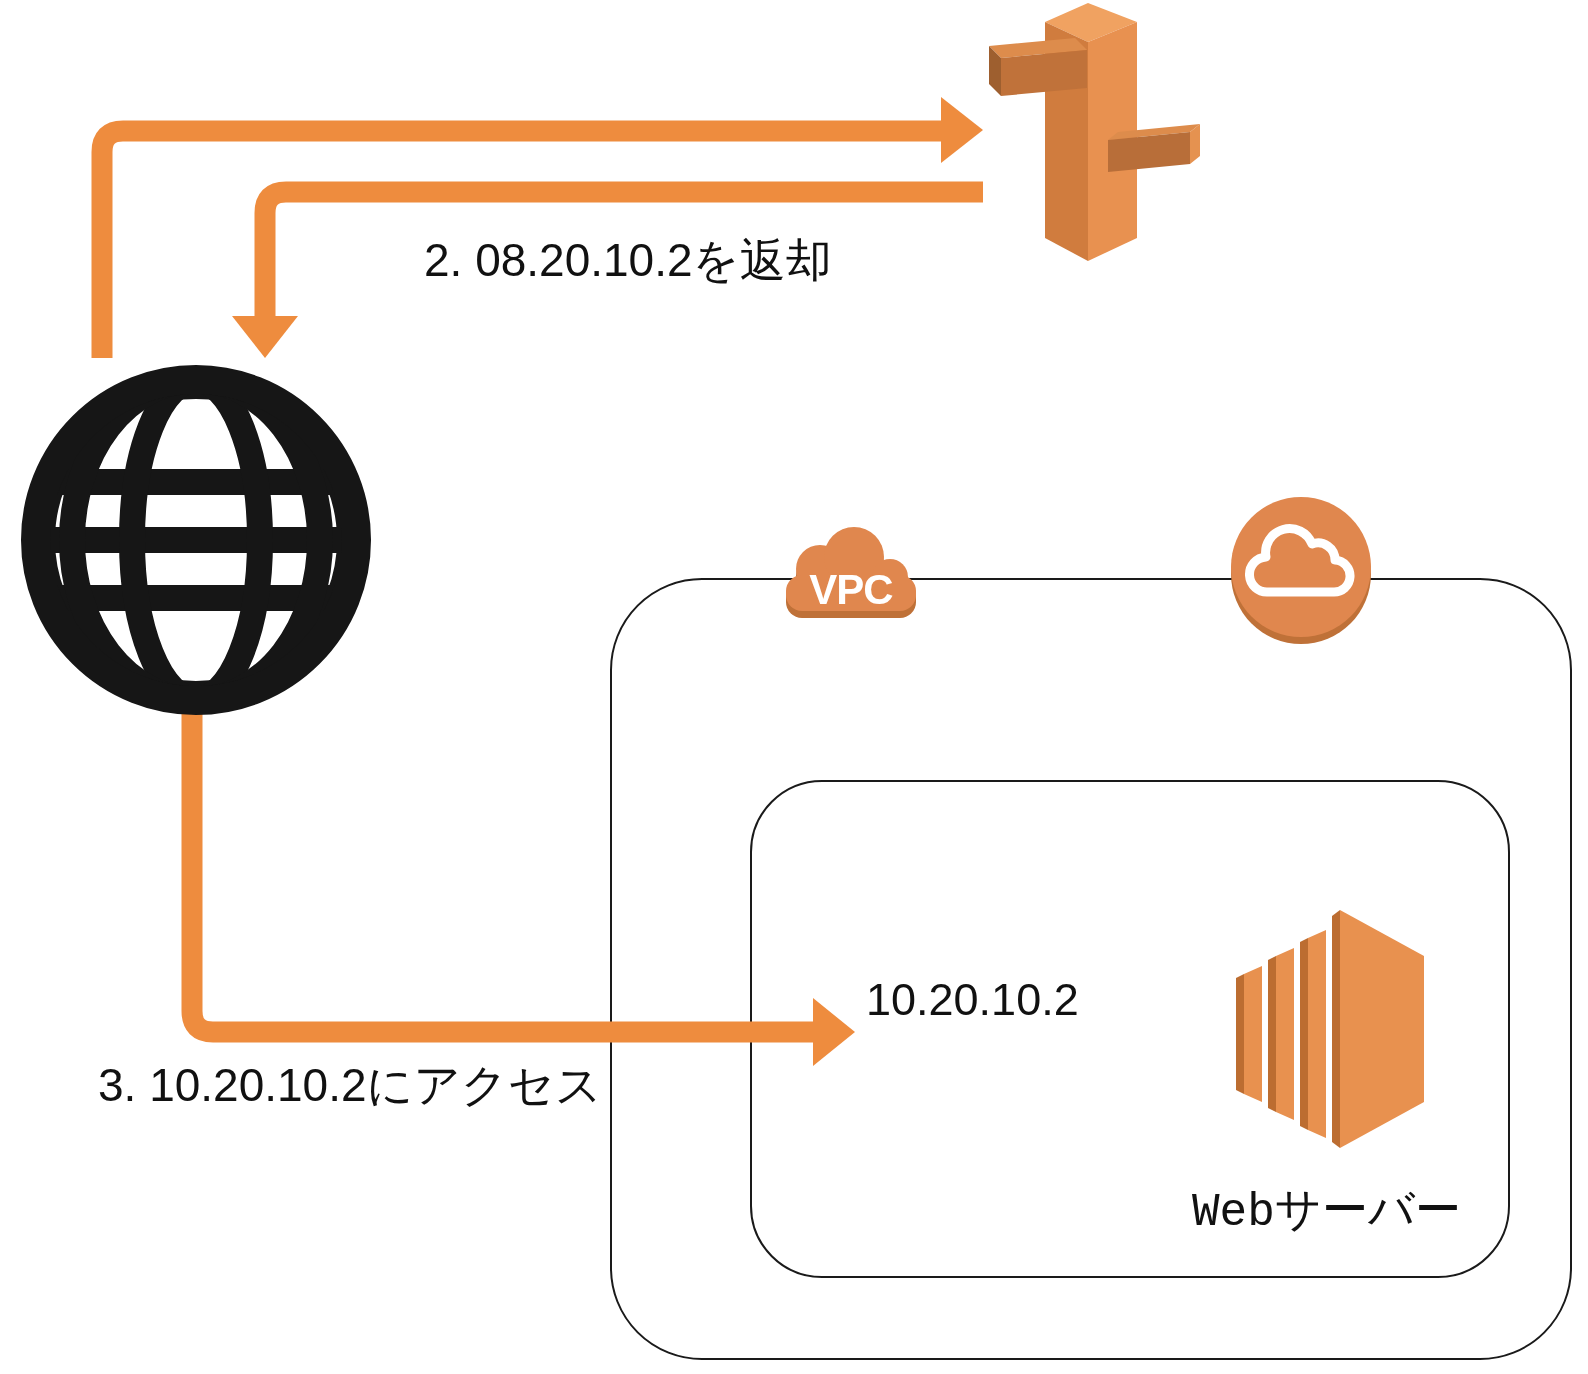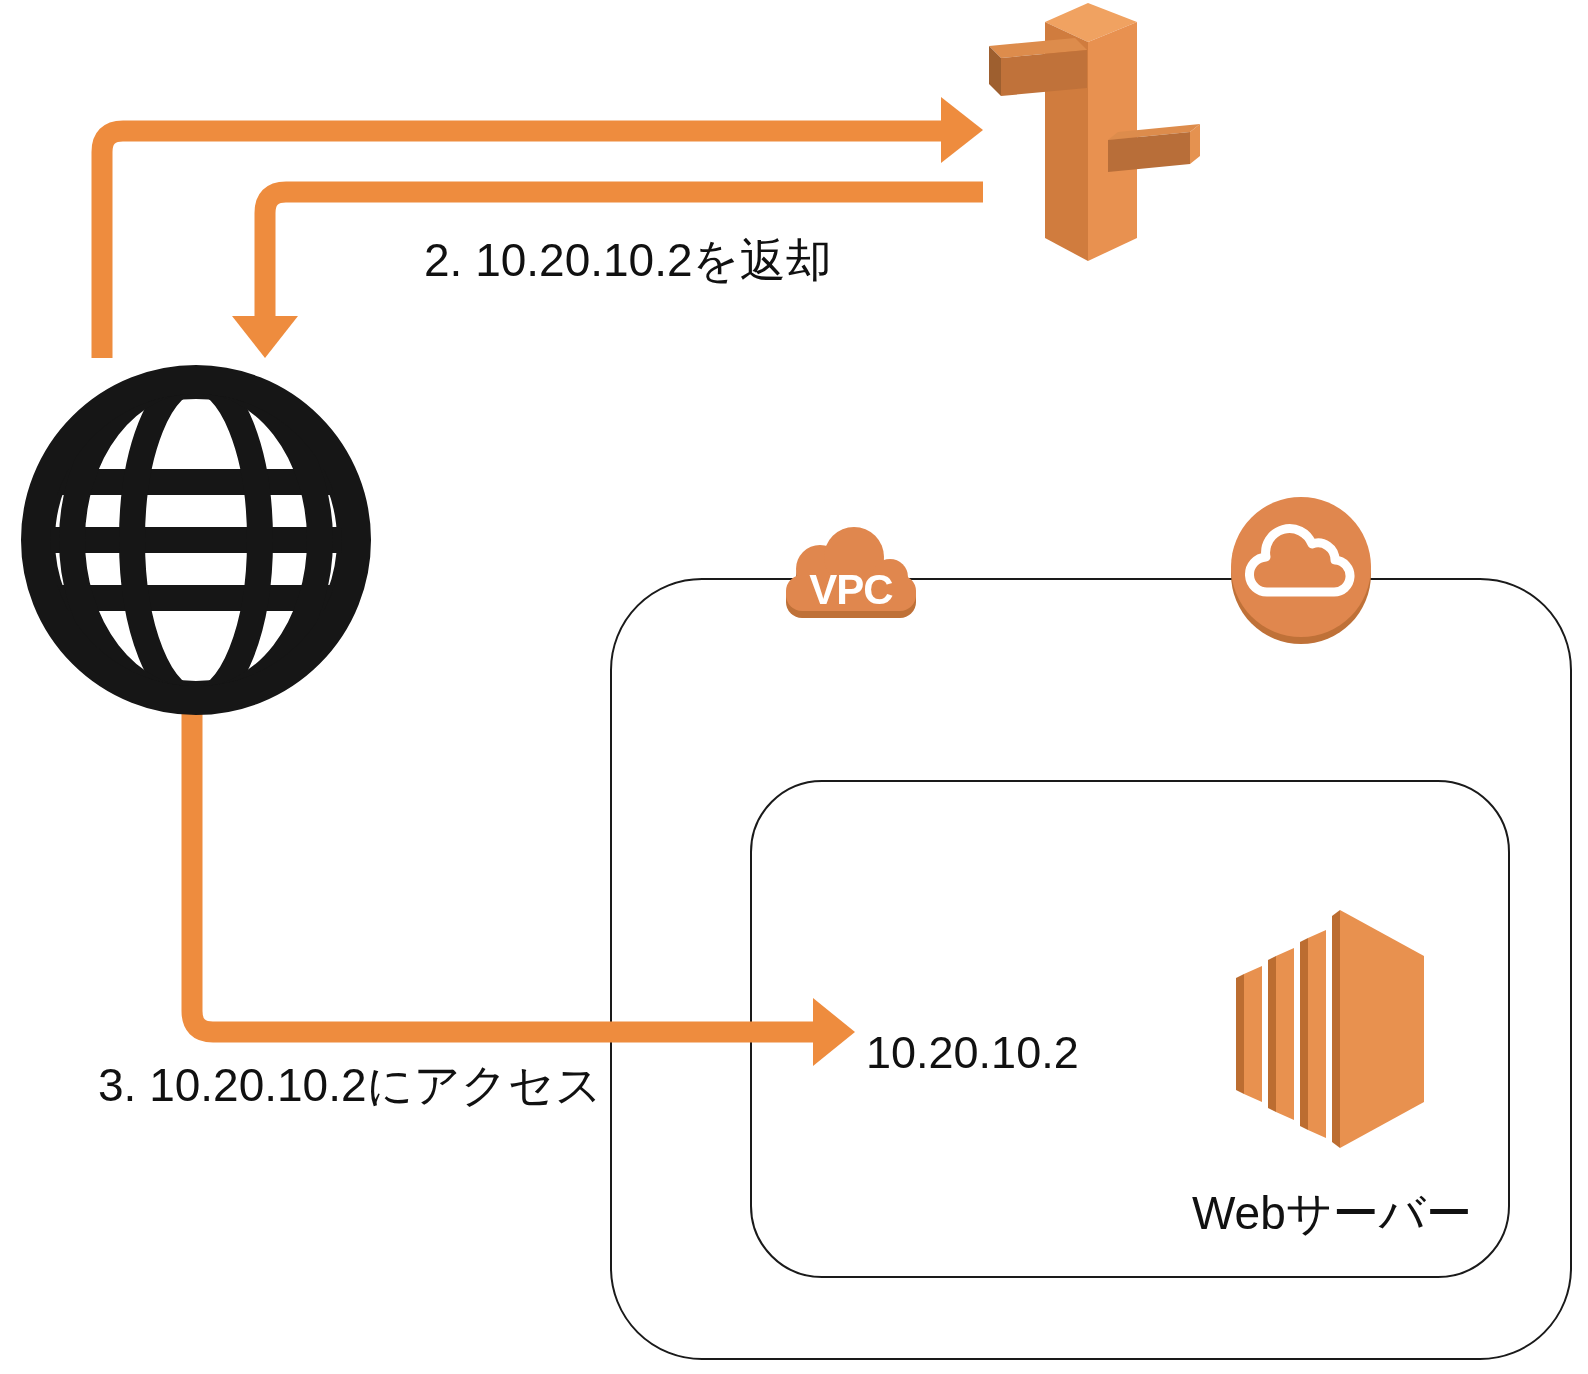--- a/index.html
+++ b/index.html
@@ -5,22 +5,22 @@
   html,body{margin:0;padding:0;background:#ffffff;}
   .canvas{
     position:relative;width:1588px;height:1374px;background:#ffffff;overflow:hidden;
     font-family:"Liberation Sans","DejaVu Sans",sans-serif;color:#111111;
   }
   .lbl{position:absolute;white-space:nowrap;font-size:46px;line-height:1.2;color:#111111;}
   .lbl.step1{left:233px;top:40px;}
   .lbl.step2{left:424px;top:233px;}
   .lbl.step3{left:98px;top:1058px;text-align:center;}
   .lbl.subnet-title{left:890px;top:691px;}
-  .lbl.ip{left:866px;top:1026px;font-size:45px;}
-  .lbl.websrv{left:1192px;top:1186px;}
+  .lbl.ip{left:866px;top:973px;font-size:45px;}
+  .lbl.websrv{left:1192px;top:1186px;font-family:Liberation Mono, monospace;}
   .vpc-box{
     position:absolute;left:610px;top:578px;width:962px;height:782px;
     border:2.5px solid #1a1a1a;border-radius:92px;background:transparent;box-sizing:border-box;
   }
   .subnet-box{
     position:absolute;left:750px;top:780px;width:760px;height:498px;
     border:2.5px solid #1a1a1a;border-radius:72px;background:transparent;box-sizing:border-box;
   }
   svg{display:block;}
   .arrows{position:absolute;left:0;top:0;width:1588px;height:1374px;pointer-events:none;}
@@ -120,18 +120,18 @@
     <g>
       <polygon points="72,38 80,34 80,226 72,222" fill="#BC6D31"></polygon>
       <polygon points="80,34 98,26 98,234 80,226" fill="#E8914F"></polygon>
     </g>
     <g>
       <polygon points="104,12 112,6 112,244 104,238" fill="#BC6D31"></polygon>
       <polygon points="112,6 196,52 196,198 112,244" fill="#E8914F"></polygon>
     </g>
   </svg>
 
-  <div class="lbl step2">2. 10.20.10.2を返却</div>
+  <div class="lbl step2">2. 08.20.10.2を返却</div>
   <div class="lbl step3">3. 10.20.10.2にアクセス</div>
   <div class="lbl ip">10.20.10.2</div>
   <div class="lbl websrv">Webサーバー</div>
 
 </div>
 
 </body></html>

